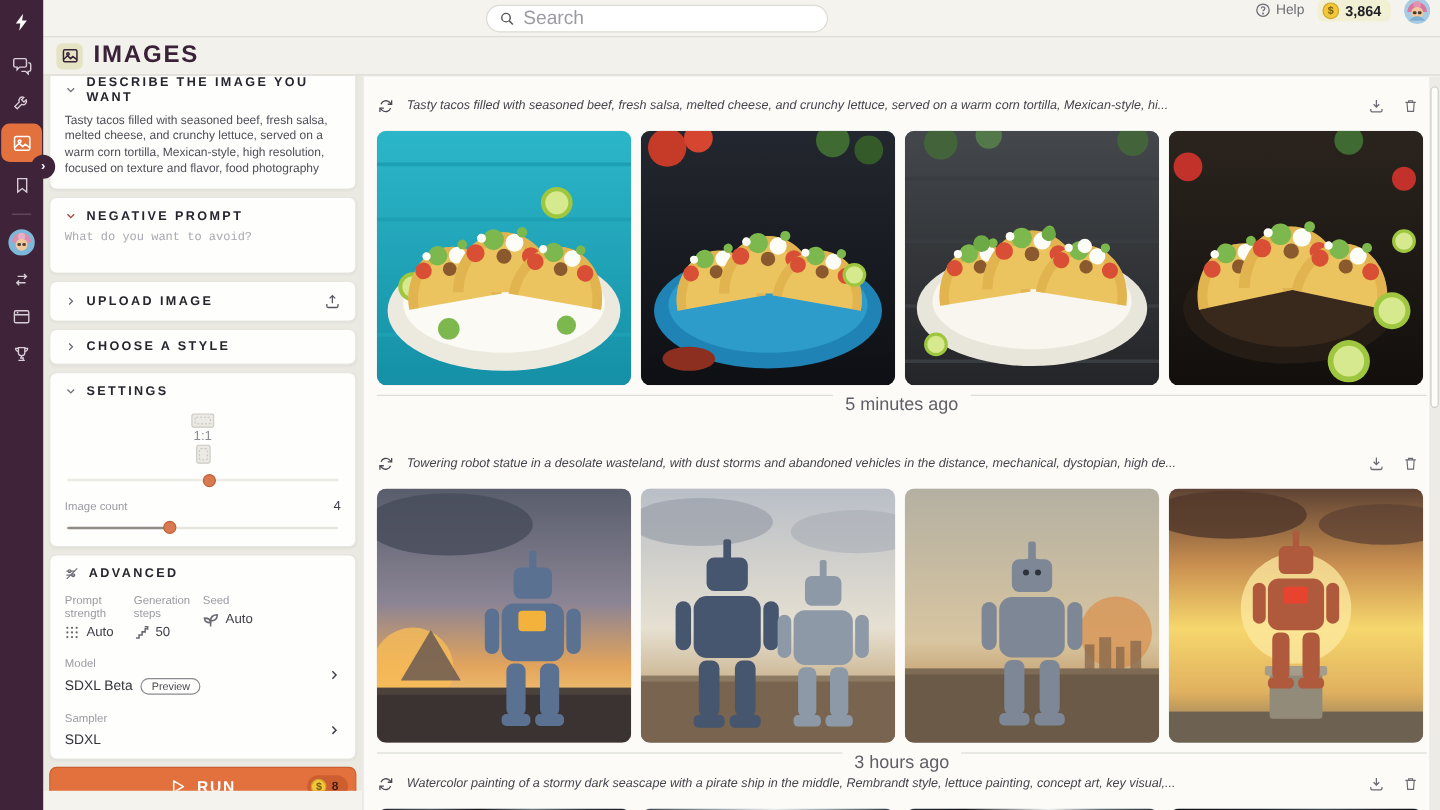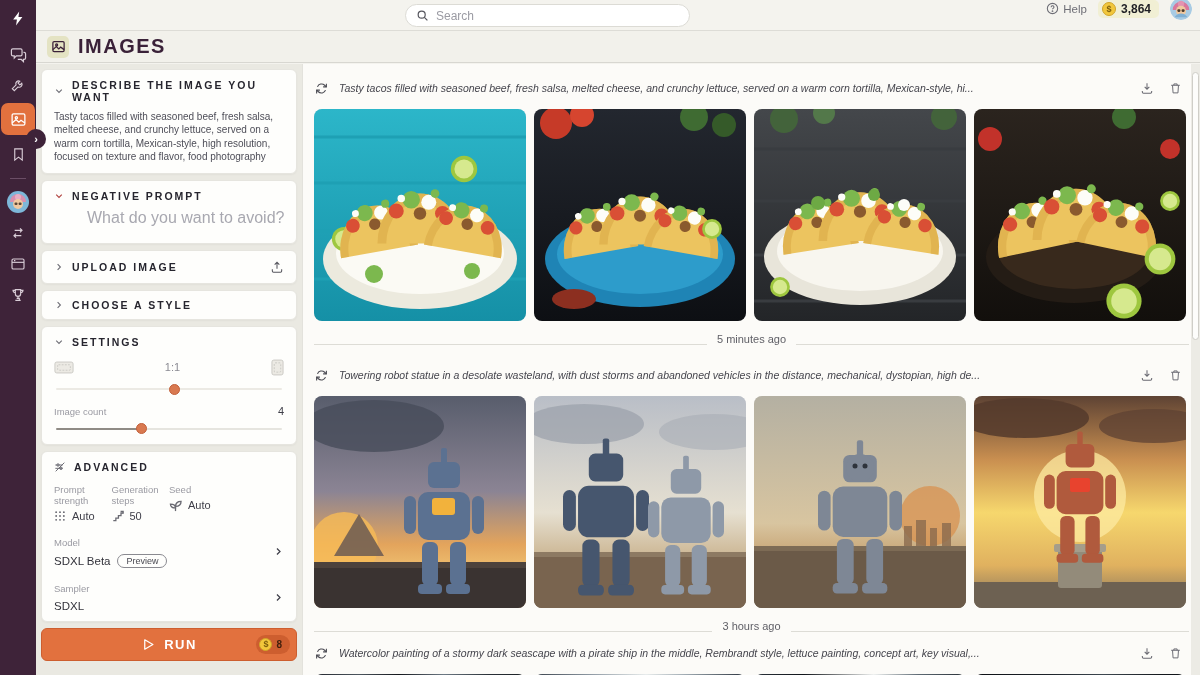--- a/index.html
+++ b/index.html
@@ -40,21 +40,21 @@
     position:absolute; left:36px; top:0; width:1164px; height:31px;
     background:#f4f3ee; border-bottom:1px solid #dddcd6; z-index:10;
   }
   .search {
     position:absolute; left:369px; top:4px; width:285px; height:23px;
     background:#ffffff; border:1px solid #dcdbd5; border-radius:12px;
     display:flex; align-items:center; padding:0 10px; gap:7px;
   }
   .search input {
     border:none; outline:none; background:transparent; width:100%;
-    font-family:"Liberation Sans",sans-serif; font-size:12px; color:#44444c;
+    font-family:"Liberation Sans",sans-serif; font-size:16px; color:#44444c;
   }
   .search input::placeholder { color:#9b9ba3; }
   .top-right {
     position:absolute; right:8px; top:0; height:17px;
     display:flex; align-items:center; gap:11px;
   }
   .help { display:flex; align-items:center; gap:4px; color:#6e6e76; font-size:11.5px; cursor:pointer; }
   .credits {
     display:flex; align-items:center; gap:5px;
     background:#f1efd4; border-radius:5px; padding:2px 8px 2px 4px;
@@ -75,43 +75,43 @@
     display:flex; align-items:center; padding-left:11px; gap:9px;
   }
   .ph-tile {
     width:22px; height:22px; background:#e4e3c3; border-radius:5px;
     display:flex; align-items:center; justify-content:center; color:#3a2138;
   }
   .ph-title { font-size:20px; font-weight:800; color:#3a2138; letter-spacing:1.5px; }
 
   
   .panel {
-    position:absolute; left:36px; top:64px; width:266px; height:611px;
+    position:absolute; left:36px; top:48px; width:266px; height:611px;
     background:#eae9e2; padding:5px 5px 0 5px; overflow:hidden; z-index:5;
   }
   .card {
     background:#fefefc; border:1px solid #e6e5df; border-radius:6px;
     box-shadow:0 1px 2px rgba(0,0,0,0.04);
     margin-bottom:6px; padding:9px 12px;
   }
   .sec-head { display:flex; align-items:center; gap:8px; cursor:pointer; }
   .sec-title { font-size:10.5px; font-weight:bold; letter-spacing:2px; color:#26252e; }
   .chev { color:#6e6e76; flex:0 0 auto; display:flex; }
   .chev.red { color:#b0413e; }
   .sec-head .right-ico { margin-left:auto; color:#55555d; display:flex; cursor:pointer; }
   .prompt-value { margin-top:7px; font-size:10px; line-height:1.34; color:#4e4e58; cursor:text; }
   .neg-input {
     margin-top:7px; width:100%; border:none; outline:none; background:transparent;
-    font-family:Liberation Sans, sans-serif; font-size:16px; color:#44444c;margin-left:33px;
+    font-family:Liberation Mono, monospace; font-size:10px; color:#44444c;
   }
   .neg-input::placeholder { color:#a8a8b0; }
   .card.negative { min-height:64px; }
 
   
-  .aspect-row { margin-top:11px; display:flex; align-items:center; justify-content:space-between; color:#aeaeb4; }
+  .aspect-row { margin-top:11px; display:flex; align-items:center; justify-content:space-between; color:#aeaeb4;flex-direction:column; }
   .aspect-label { font-size:11px; color:#8b8b93; }
   .ar-slider { margin-top:7px; position:relative; height:12px; }
   .ar-slider .track { position:absolute; left:2px; right:2px; top:5px; height:2px; background:#eceae4; border-radius:1px; }
   .thumb { position:absolute; top:1px; width:11px; height:11px; border-radius:50%; background:#d97950; border:1px solid #c2603a; cursor:pointer; }
   .count-row { margin-top:10px; display:flex; justify-content:space-between; align-items:baseline; }
   .mini-label { font-size:9.5px; color:#9a9aa2; }
   .count-val { font-size:11px; color:#3e3e48; }
   .count-slider { margin-top:5px; position:relative; height:13px; }
   .count-slider .fill { position:absolute; left:2px; top:6px; height:2px; width:86px; background:#8f8b85; border-radius:1px; }
   .count-slider .rest { position:absolute; left:88px; right:2px; top:6px; height:2px; background:#e6e5df; border-radius:1px; }
@@ -163,23 +163,23 @@
   }
   .row-actions { display:flex; gap:15px; color:#6a6a72; }
   .row-actions span { display:flex; cursor:pointer; }
   .img-grid { display:flex; gap:8px; padding:0 11px; margin-top:9px; }
   .cell {
     width:212px; height:212px; border-radius:8px; overflow:hidden;
     background:#ddd; flex:0 0 auto; cursor:pointer;
   }
   .cell svg { width:100%; height:100%; }
   .ts-row {
-    display:flex; align-items:flex-end; gap:10px;
+    display:flex; align-items:flex-start; gap:10px;
     padding:0 11px; margin-top:8px; height:16px;
-    color:#5f5f66; font-size:11px;
+    color:#5f5f66; font-size:15px;
   }
   .ts-row::before, .ts-row::after { content:""; flex:1; height:1px; background:#dddcd6; }
 
   .sea-strip { width:212px; height:212px; border-radius:8px 8px 0 0; flex:0 0 auto; cursor:pointer; }
   .sea1 { background:linear-gradient(100deg,#23272e 0%,#4d565f 18%,#14171c 34%,#6e7a85 52%,#2a3138 70%,#0e1114 100%); }
   .sea2 { background:linear-gradient(100deg,#3a424c 0%,#8c97a1 22%,#e8ecec 45%,#9aa5ad 62%,#39424c 82%,#6b7680 100%); }
   .sea3 { background:linear-gradient(100deg,#2c343d 0%,#11151a 20%,#eff1f0 48%,#5e6a74 66%,#20262d 88%); }
   .sea4 { background:linear-gradient(100deg,#0d1014 0%,#1d232a 30%,#3e4850 52%,#14181d 75%,#0a0d10 100%); }
 
   
@@ -649,21 +649,21 @@
           <use href="#lime" transform="translate(150,192) scale(1.6)"></use>
           <use href="#lime" transform="translate(196,92) scale(0.9)"></use>
         </svg>
       </div>
     </div>
     <div class="ts-row">
         <span>5 minutes ago</span>
       </div>
   </div>
 
-  <div class="feed-row" style="top:293px;">
+  <div class="feed-row" style="top:304px;">
     <div class="row-head">
       <span class="sync">
         <svg width="13" height="13" viewBox="0 0 24 24" fill="none" stroke="currentColor" stroke-width="2">
             <path d="M4.6 9a8 8 0 0 1 13.2-3L21 9"></path>
             <path d="M21 3v6h-6"></path>
             <path d="M19.4 15a8 8 0 0 1-13.2 3L3 15"></path>
             <path d="M3 21v-6h6"></path>
           </svg>
       </span>
       <span class="row-prompt">Towering robot statue in a desolate wasteland, with dust storms and abandoned vehicles in the distance, mechanical, dystopian, high de...</span>

